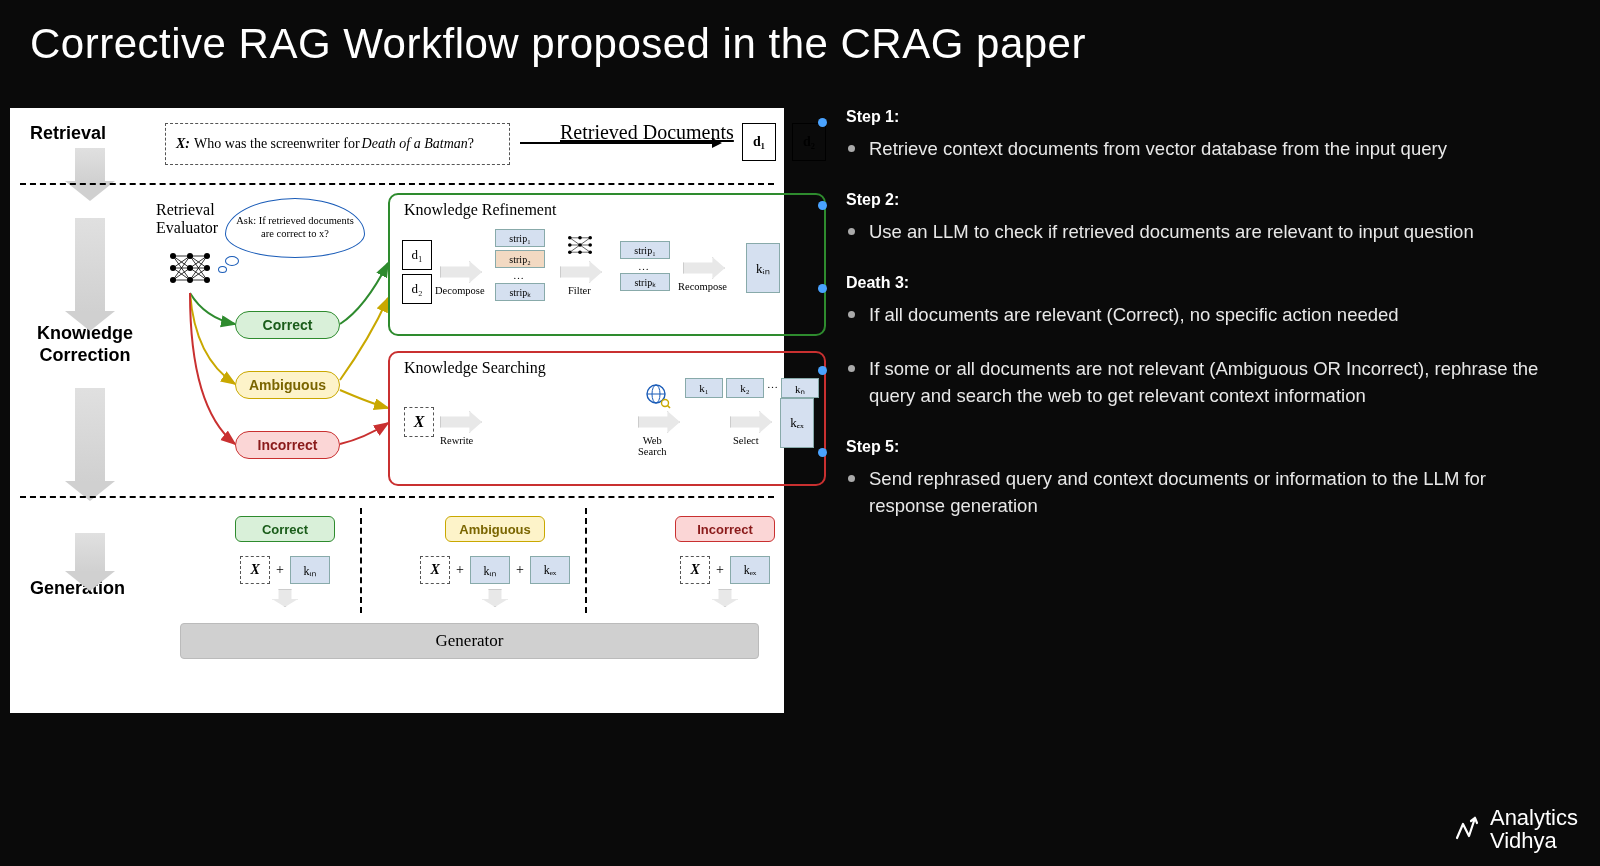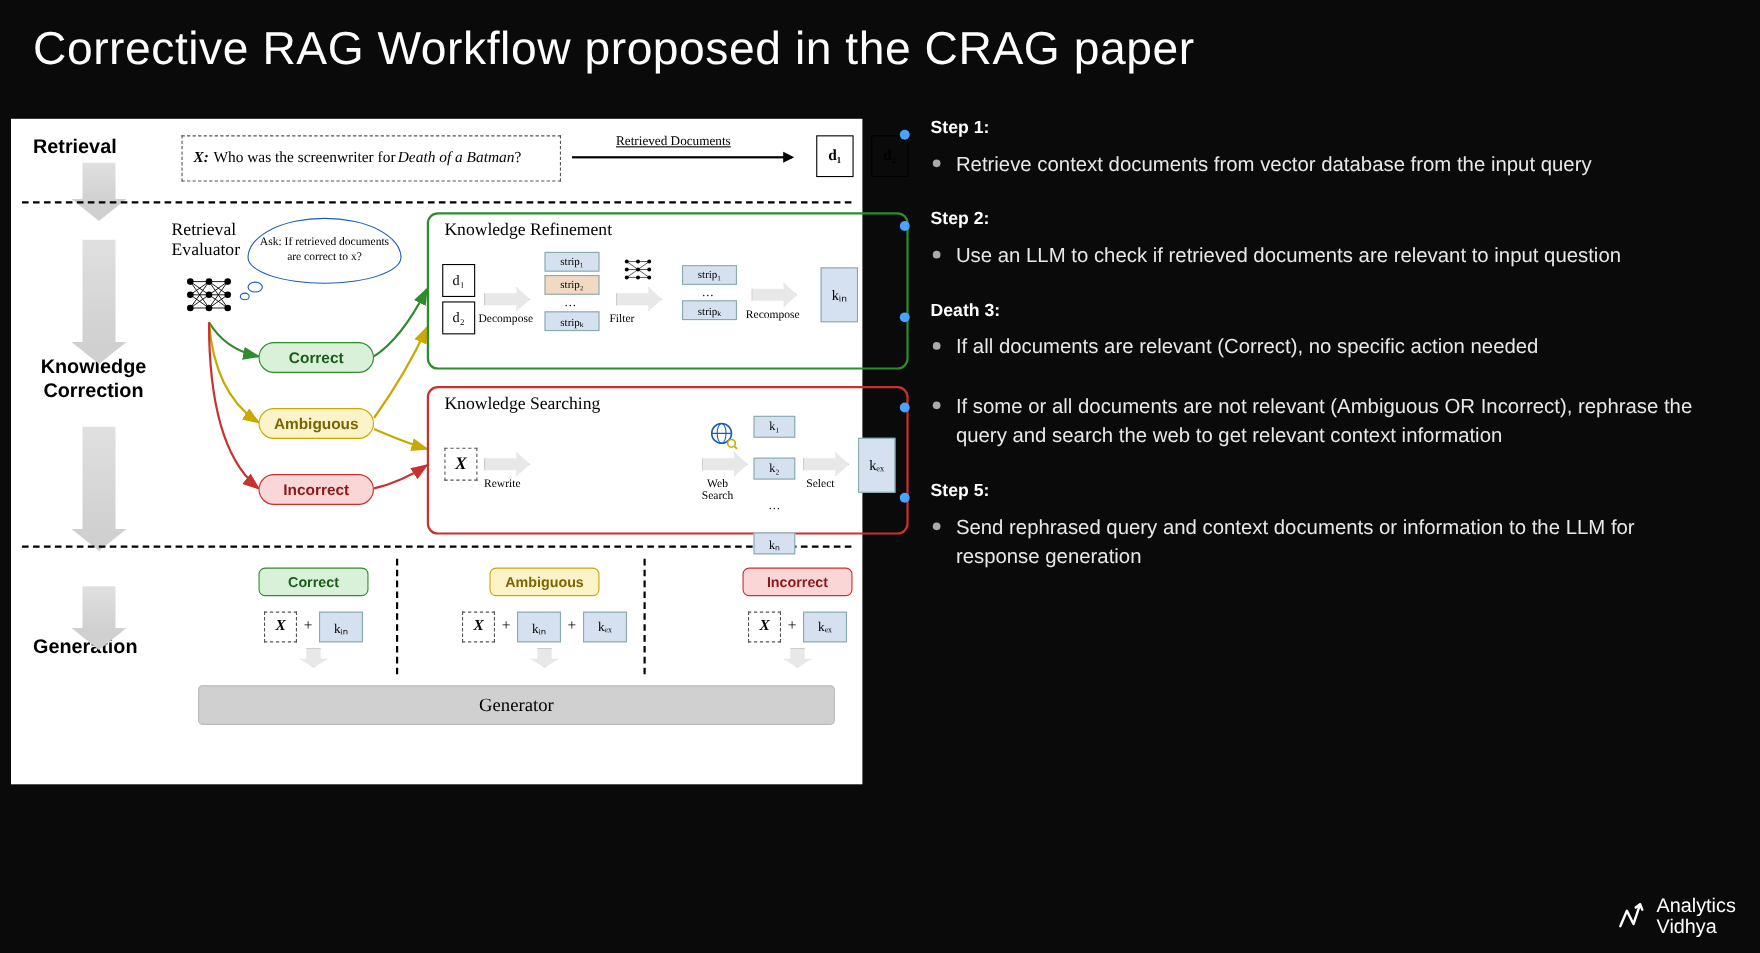--- a/index.html
+++ b/index.html
@@ -74,21 +74,21 @@
   border: 1.5px dashed #555;
   background: #fff;
   display: flex; align-items: center;
   padding: 0 10px;
   font-size: 14px;
 }
 .query-box .x { font-weight: 700; font-style: italic; margin-right: 4px; }
 .retrieved-label {
   position: absolute;
   top: 13px; left: 550px;
-  font-size: 12px;
+  font-size: 20px;
   text-decoration: underline;
 }
 .retrieved-arrow {
   position: absolute;
   top: 34px; left: 510px;
   width: 200px; height: 2px; background: #000;
 }
 .retrieved-arrow::after {
   content: ''; position: absolute; right: -2px; top: -4px;
   border-left: 10px solid #000;
@@ -224,21 +224,21 @@
   padding: 4px 6px;
 }
 .globe {
   position: absolute;
   top: 30px; left: 255px;
   width: 26px; height: 26px;
 }
 .ks-results {
   position: absolute;
   top: 25px; left: 295px;
-  display: flex; flex-direction: column; gap: 18px;
+  display: flex; flex-direction: row; gap: 3px;
 }
 .ks-result {
   width: 38px; height: 20px;
   background: #d5e0f0;
   border: 1px solid #8aa;
   font-size: 11px;
   display: flex; align-items: center; justify-content: center;
 }
 .gen-section {
   position: absolute;
@@ -352,21 +352,21 @@
   background: #aaa;
   border-radius: 50%;
 }
 .brand {
   position: absolute;
   right: 22px; bottom: 14px;
   display: flex; align-items: center; gap: 8px;
   color: #fff;
 }
 .brand-text {
-  font-size: 18px;
+  font-size: 22px;
   line-height: 1.05;
   font-weight: 500;
 }
 .brand-icon {
   width: 28px; height: 32px;
 }
 </style>
 </head>
 <body>
 
@@ -491,21 +491,21 @@
           <circle cx="42" cy="32" r="3"></circle>
         <g stroke="#000" stroke-width="1">
             <line x1="8" y1="8" x2="42" y2="32"></line>
             <line x1="8" y1="32" x2="42" y2="8"></line>
             <line x1="8" y1="20" x2="42" y2="20"></line>
             <line x1="8" y1="8" x2="42" y2="8"></line>
             <line x1="8" y1="32" x2="42" y2="32"></line>
           </g>
       </svg>
       <div class="op-arrow" style="top:66px; left:170px"></div>
-      <div class="op-label" style="top:90px; left:164px">Filter</div>
+      <div class="op-label" style="top:90px; left:178px">Filter</div>
 
       <div class="strip" style="top:46px; left:230px">strip₁</div>
       <div style="position:absolute; top:65px; left:248px; font-size:11px">…</div>
       <div class="strip" style="top:78px; left:230px">stripₖ</div>
 
       <div class="op-arrow" style="top:62px; left:293px"></div>
       <div class="op-label" style="top:86px; left:288px">Recompose</div>
 
       <div class="kin-box" style="top:48px; left:356px">kᵢₙ</div>
     </div>

